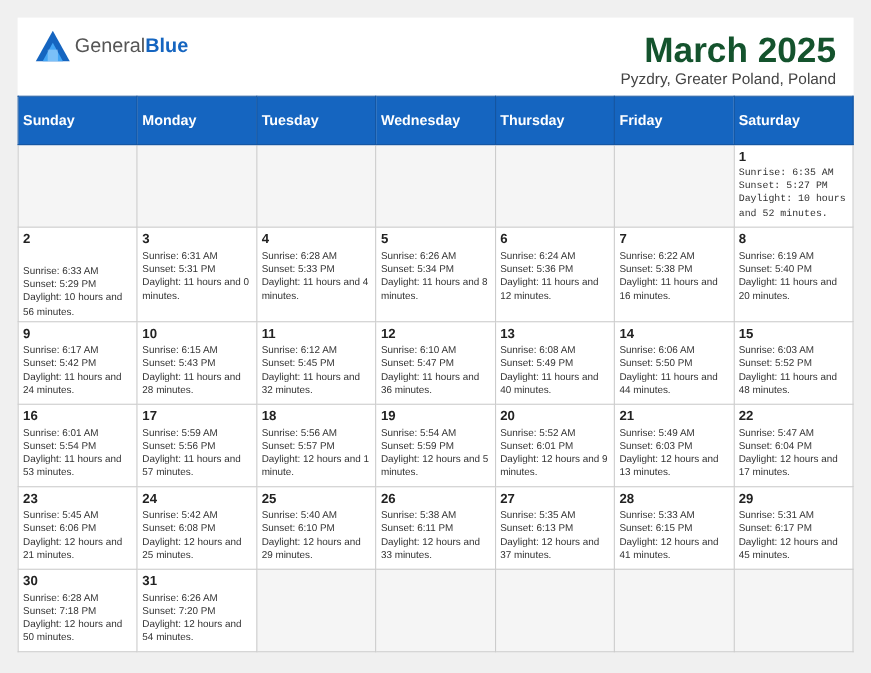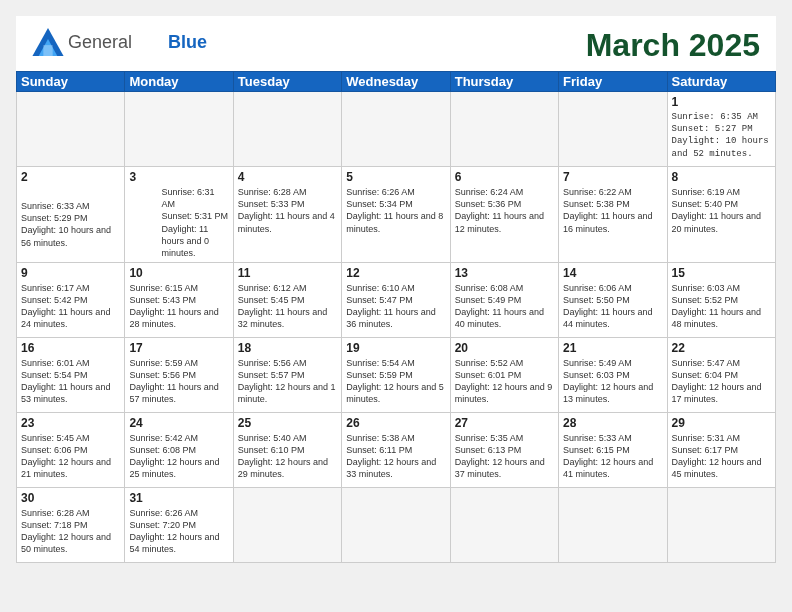--- a/index.html
+++ b/index.html
@@ -26,21 +26,21 @@
       display: flex;
       align-items: center;
       gap: 4px;
     }
     .logo-text {
       font-size: 18px;
       color: #333;
       line-height: 1;
     }
     .logo-text span.general { color: #555; }
-    .logo-text span.blue { color: #1565c0; font-weight: bold; padding-left: 36px; }
+    .logo-text span.blue { color: #1565c0; font-weight: bold; }
     .logo-icon {
       width: 32px;
       height: 28px;
     }
     .title-section {
       text-align: right;
     }
     .month-title {
       font-size: 32px;
       font-weight: bold;
@@ -53,21 +53,21 @@
     }
     .calendar {
       width: 100%;
       border-collapse: collapse;
     }
     .calendar th {
       background: #1565c0;
       color: #fff;
       font-size: 13px;
       font-weight: bold;
-      padding: 2px 4px;
+      padding: 14px 4px;
       text-align: left;
       border: 1px solid #1455a0;
     }
     .calendar td {
       width: calc(100%/7);
       vertical-align: top;
       border: 1px solid #ccc;
       padding: 3px 4px;
       font-size: 9.5px;
       color: #333;
@@ -100,20 +100,21 @@
         <polygon points="0,36 20,0 40,36" fill="#1565c0"></polygon>
         <polygon points="8,36 20,14 32,36" fill="#42a5f5"></polygon>
         <rect x="14" y="22" width="12" height="14" fill="#fff" opacity="0.3"></rect>
       </svg>
       <div>
         <span class="logo-text"><span class="general">General</span><span class="blue">Blue</span></span>
       </div>
     </div>
     <div class="title-section">
       <div class="month-title">March 2025</div>
+      <div class="location">Pyzdry, Greater Poland, Poland</div>
     </div>
   </div>
 
   <table class="calendar">
     <thead>
       <tr>
       <th>Sunday</th>
           <th>Monday</th>
           <th>Tuesday</th>
           <th>Wednesday</th>
@@ -139,21 +140,21 @@
         </tr>
         <tr>
           <td>
             <span class="day-number">2</span>
             <div class="day-info" style="white-space: pre-line; margin-top: 16px;">Sunrise: 6:33 AM
 Sunset: 5:29 PM
 Daylight: 10 hours and 56 minutes.</div>
           </td>
           <td>
             <span class="day-number">3</span>
-            <div class="day-info" style="white-space: pre-line; margin-left: 32px;">Sunrise: 6:31 AM
+            <div class="day-info" style="white-space: pre-line;">Sunrise: 6:31 AM
 Sunset: 5:31 PM
 Daylight: 11 hours and 0 minutes.</div>
           </td>
           <td>
             <span class="day-number">4</span>
             <div class="day-info" style="white-space: pre-line;">Sunrise: 6:28 AM
 Sunset: 5:33 PM
 Daylight: 11 hours and 4 minutes.</div>
           </td>
           <td>

